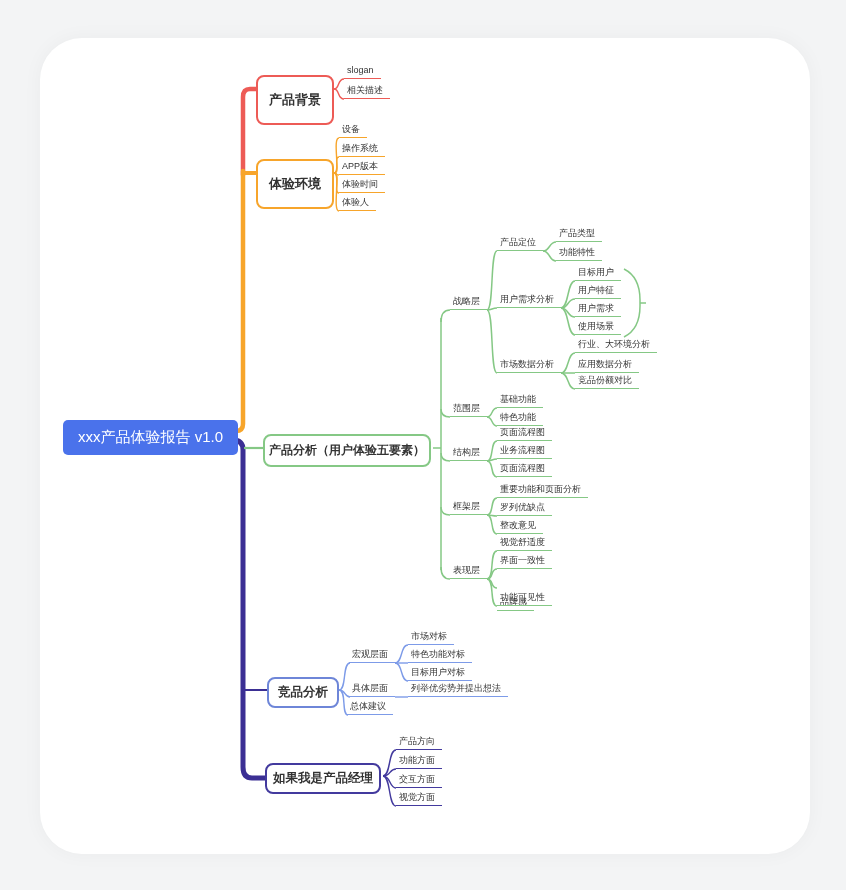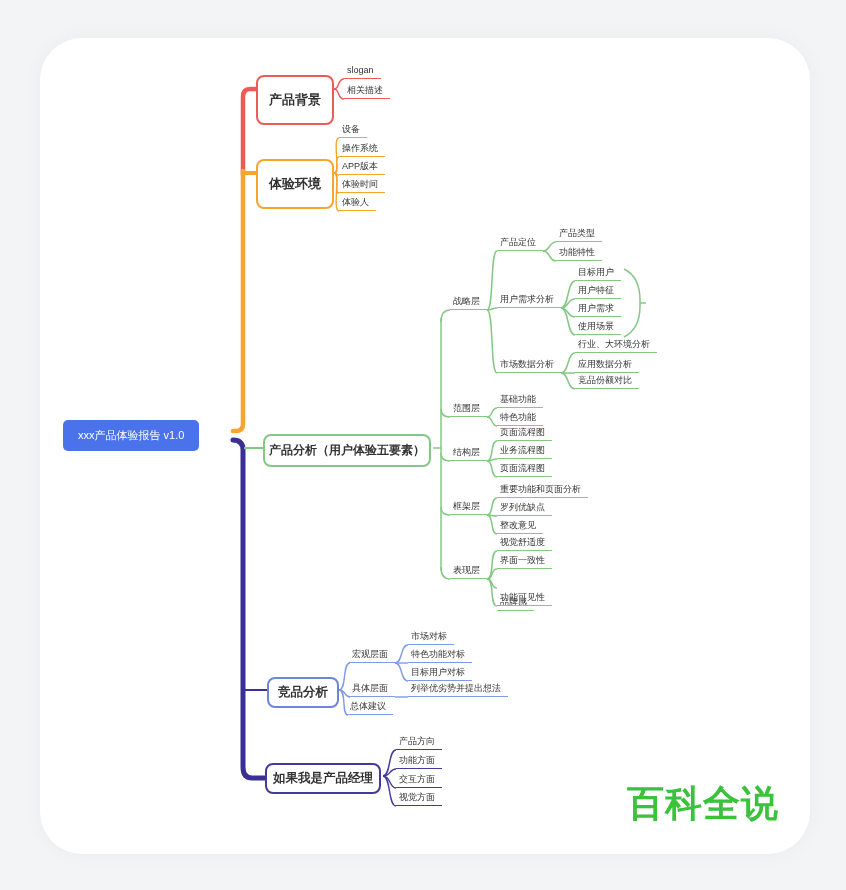--- a/index.html
+++ b/index.html
@@ -16,21 +16,21 @@
   .l-green{border-color:#85c885;}
   .l-blue{border-color:#7d9be8;}
   .l-indigo{border-color:#433a9e;}
   .bnode{background:#fff;border:2px solid #ccc;border-radius:8px;font-weight:bold;
          color:#333;font-size:13px;padding:14px 11px;}
   .b-red{border-color:#ed5b56;}
   .b-orange{border-color:#f7a52b;}
   .b-green{border-color:#85c885;}
   .b-blue{border-color:#6e86d8;}
   .b-indigo{border-color:#433a9e;}
-  .rootnode{background:#4a72eb;color:#fff;font-size:11px;padding:8px 15px;border-radius:5px;}
+  .rootnode{background:#4a72eb;color:#fff;font-size:15px;padding:8px 15px;border-radius:5px;}
   .callout{background:#fff;border:1.5px solid #85c885;border-radius:6px;font-size:9.5px;
            color:#444;padding:4px 6px;}
   .wm-title{font-size:37px;font-weight:800;letter-spacing:1px;color:#3bc23b;}
   .wm-sub{font-size:20px;letter-spacing:2.5px;color:#9b9b9b;}
 </style>
 </head>
 <body>
 
 <div class="stage">
   <div class="card"></div>
@@ -177,14 +177,13 @@
   <div class="node leaf l-blue" style="left:408px;top:666px">目标用户对标</div>
   <div class="node leaf l-blue" style="left:349px;top:682px">具体层面</div>
   <div class="node leaf l-blue" style="left:408px;top:682px">列举优劣势并提出想法</div>
   <div class="node leaf l-blue" style="left:347px;top:700px">总体建议</div>
 
   <div class="node leaf l-indigo" style="left:396px;top:735px">产品方向</div>
   <div class="node leaf l-indigo" style="left:396px;top:754px">功能方面</div>
   <div class="node leaf l-indigo" style="left:396px;top:773px">交互方面</div>
   <div class="node leaf l-indigo" style="left:396px;top:791px">视觉方面</div>
 
-  <div class="node wm-title" style="left:627px;top:779px">百科全说</div>
 </div>
 
 </body></html>

